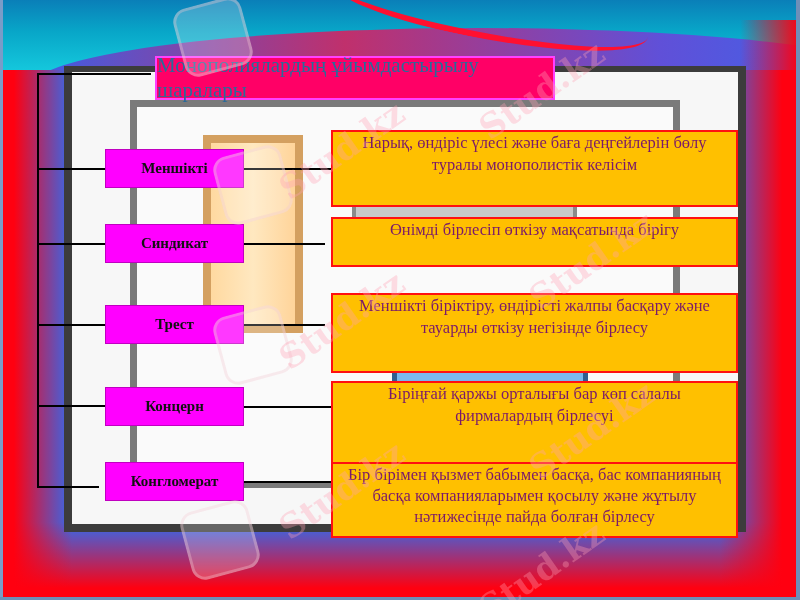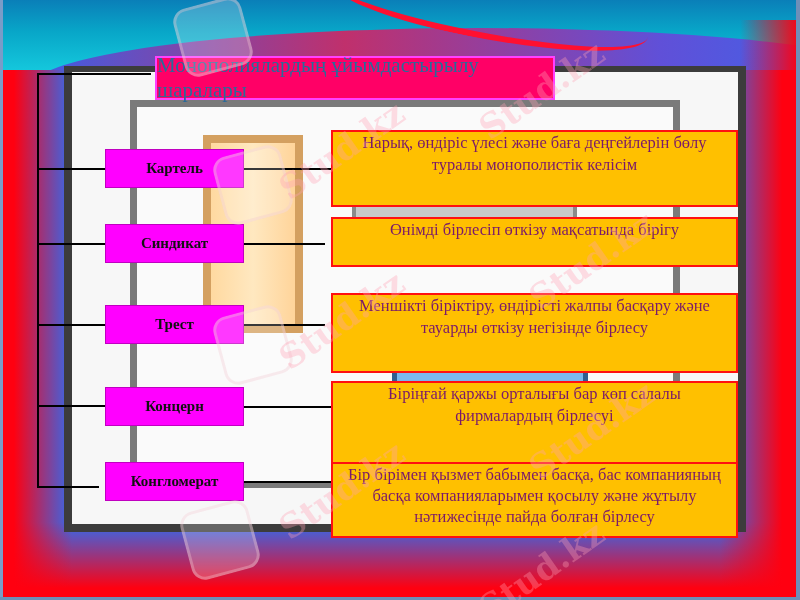--- a/index.html
+++ b/index.html
@@ -147,21 +147,21 @@
 <div class="connector" style="left:244px; top:243px; width:81px"></div>
 <div class="connector" style="left:244px; top:324px; width:81px"></div>
 <div class="connector" style="left:244px; top:406px; width:87px"></div>
 <div class="connector" style="left:244px; top:481px; width:87px"></div>
 
 <div class="title-box">
   <span>Монополиялардың ұйымдастырылу шаралары</span>
 </div>
 
 <div class="term" style="top:149px">
-  <span>Картель</span>
+  <span>Меншікті</span>
 </div>
 <div class="term" style="top:224px">
   <span>Синдикат</span>
 </div>
 <div class="term" style="top:305px">
   <span>Трест</span>
 </div>
 <div class="term" style="top:387px">
   <span>Концерн</span>
 </div>

